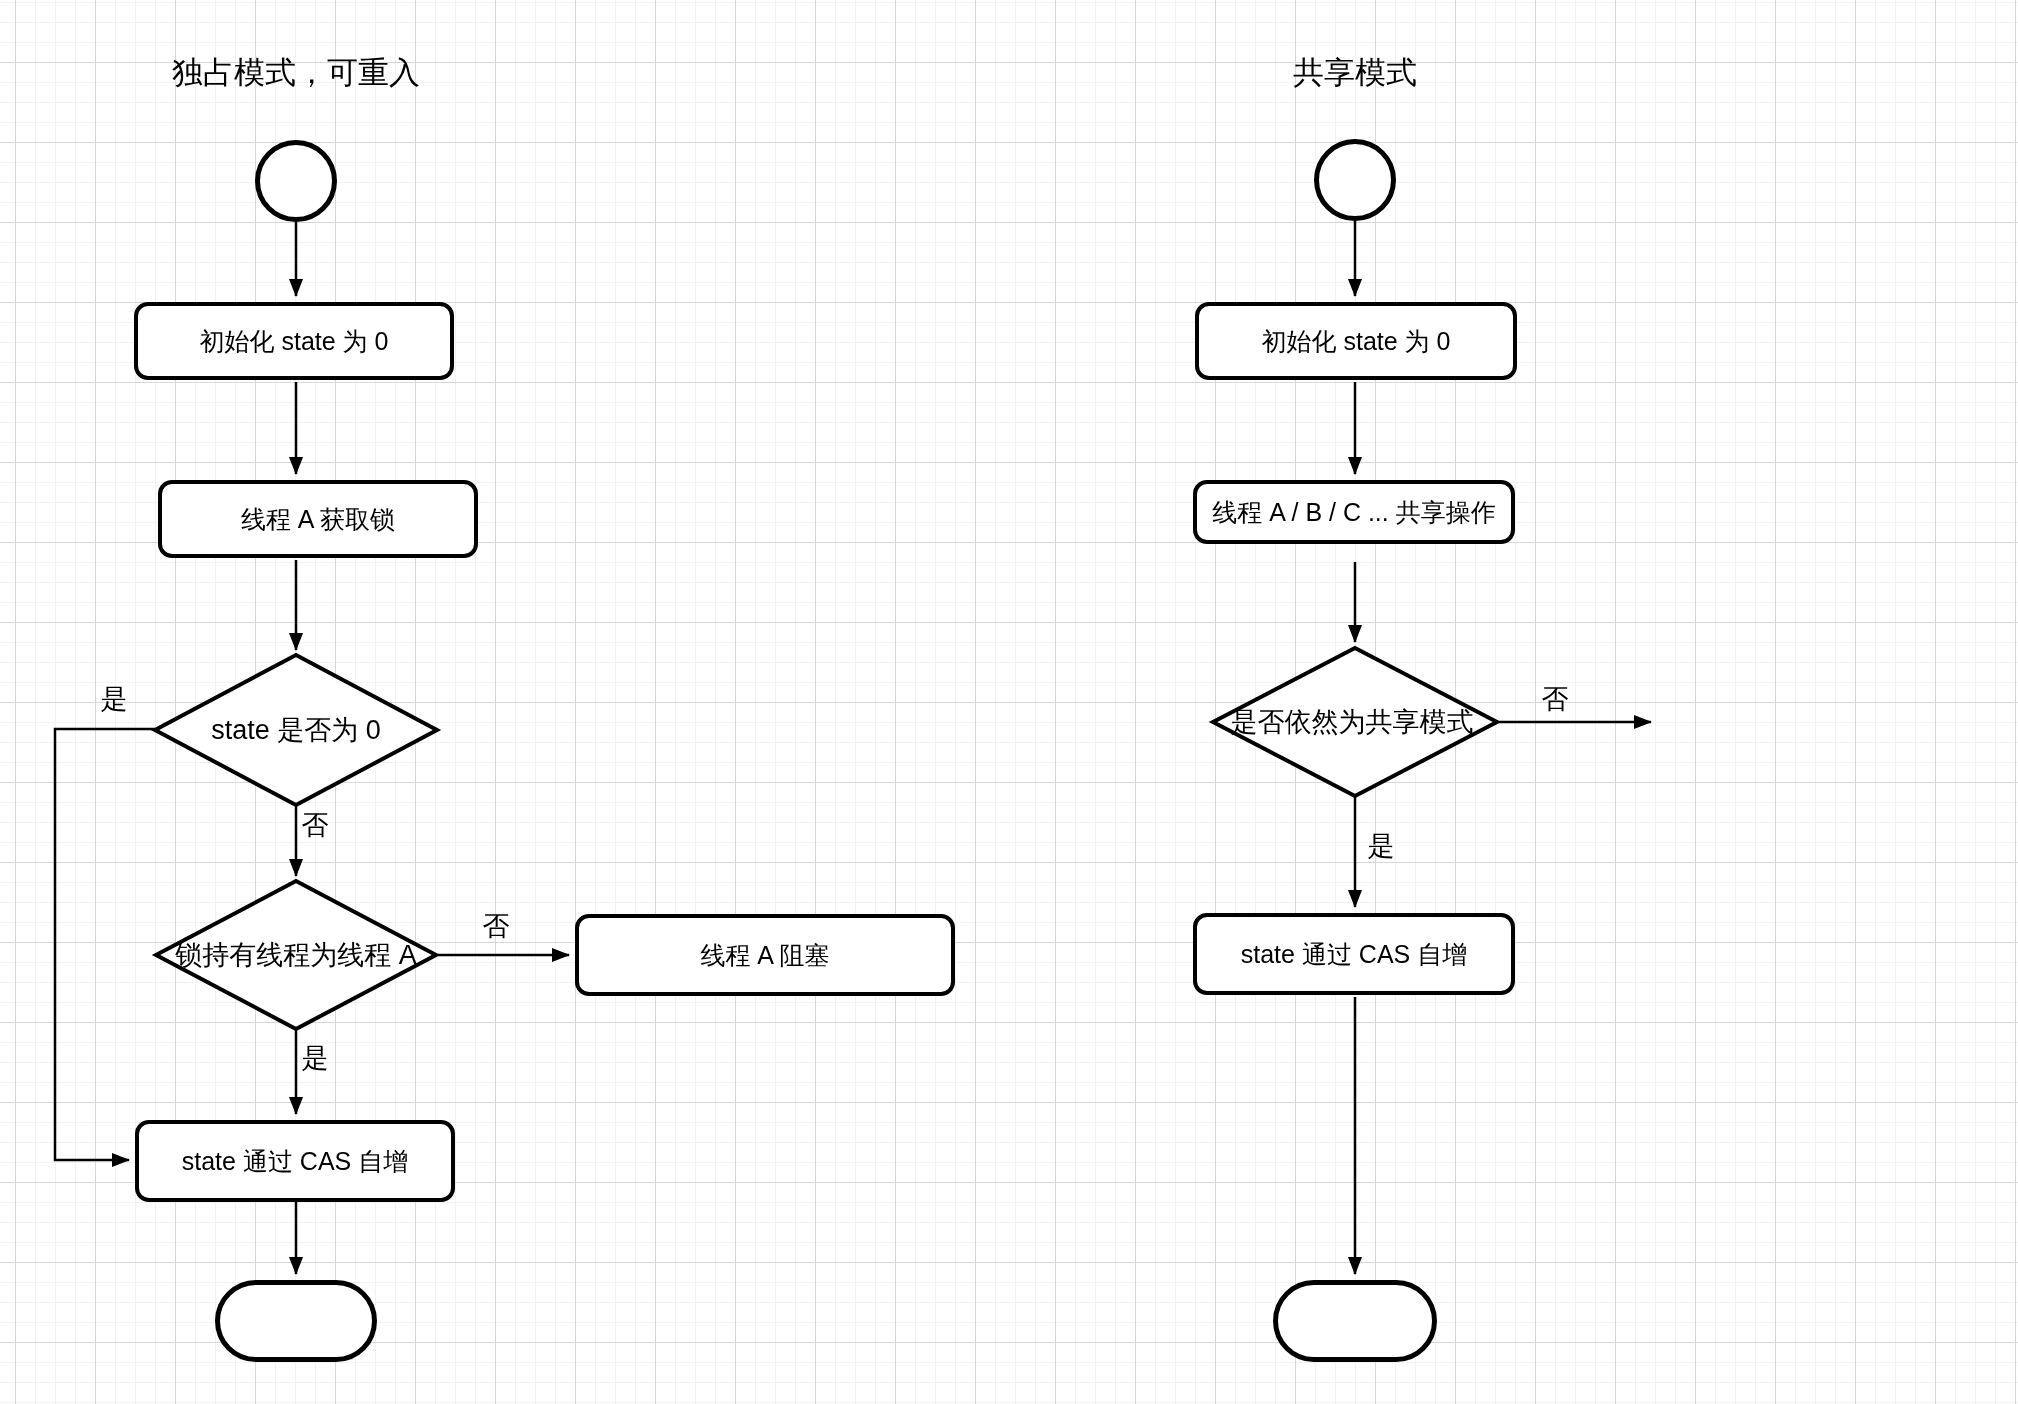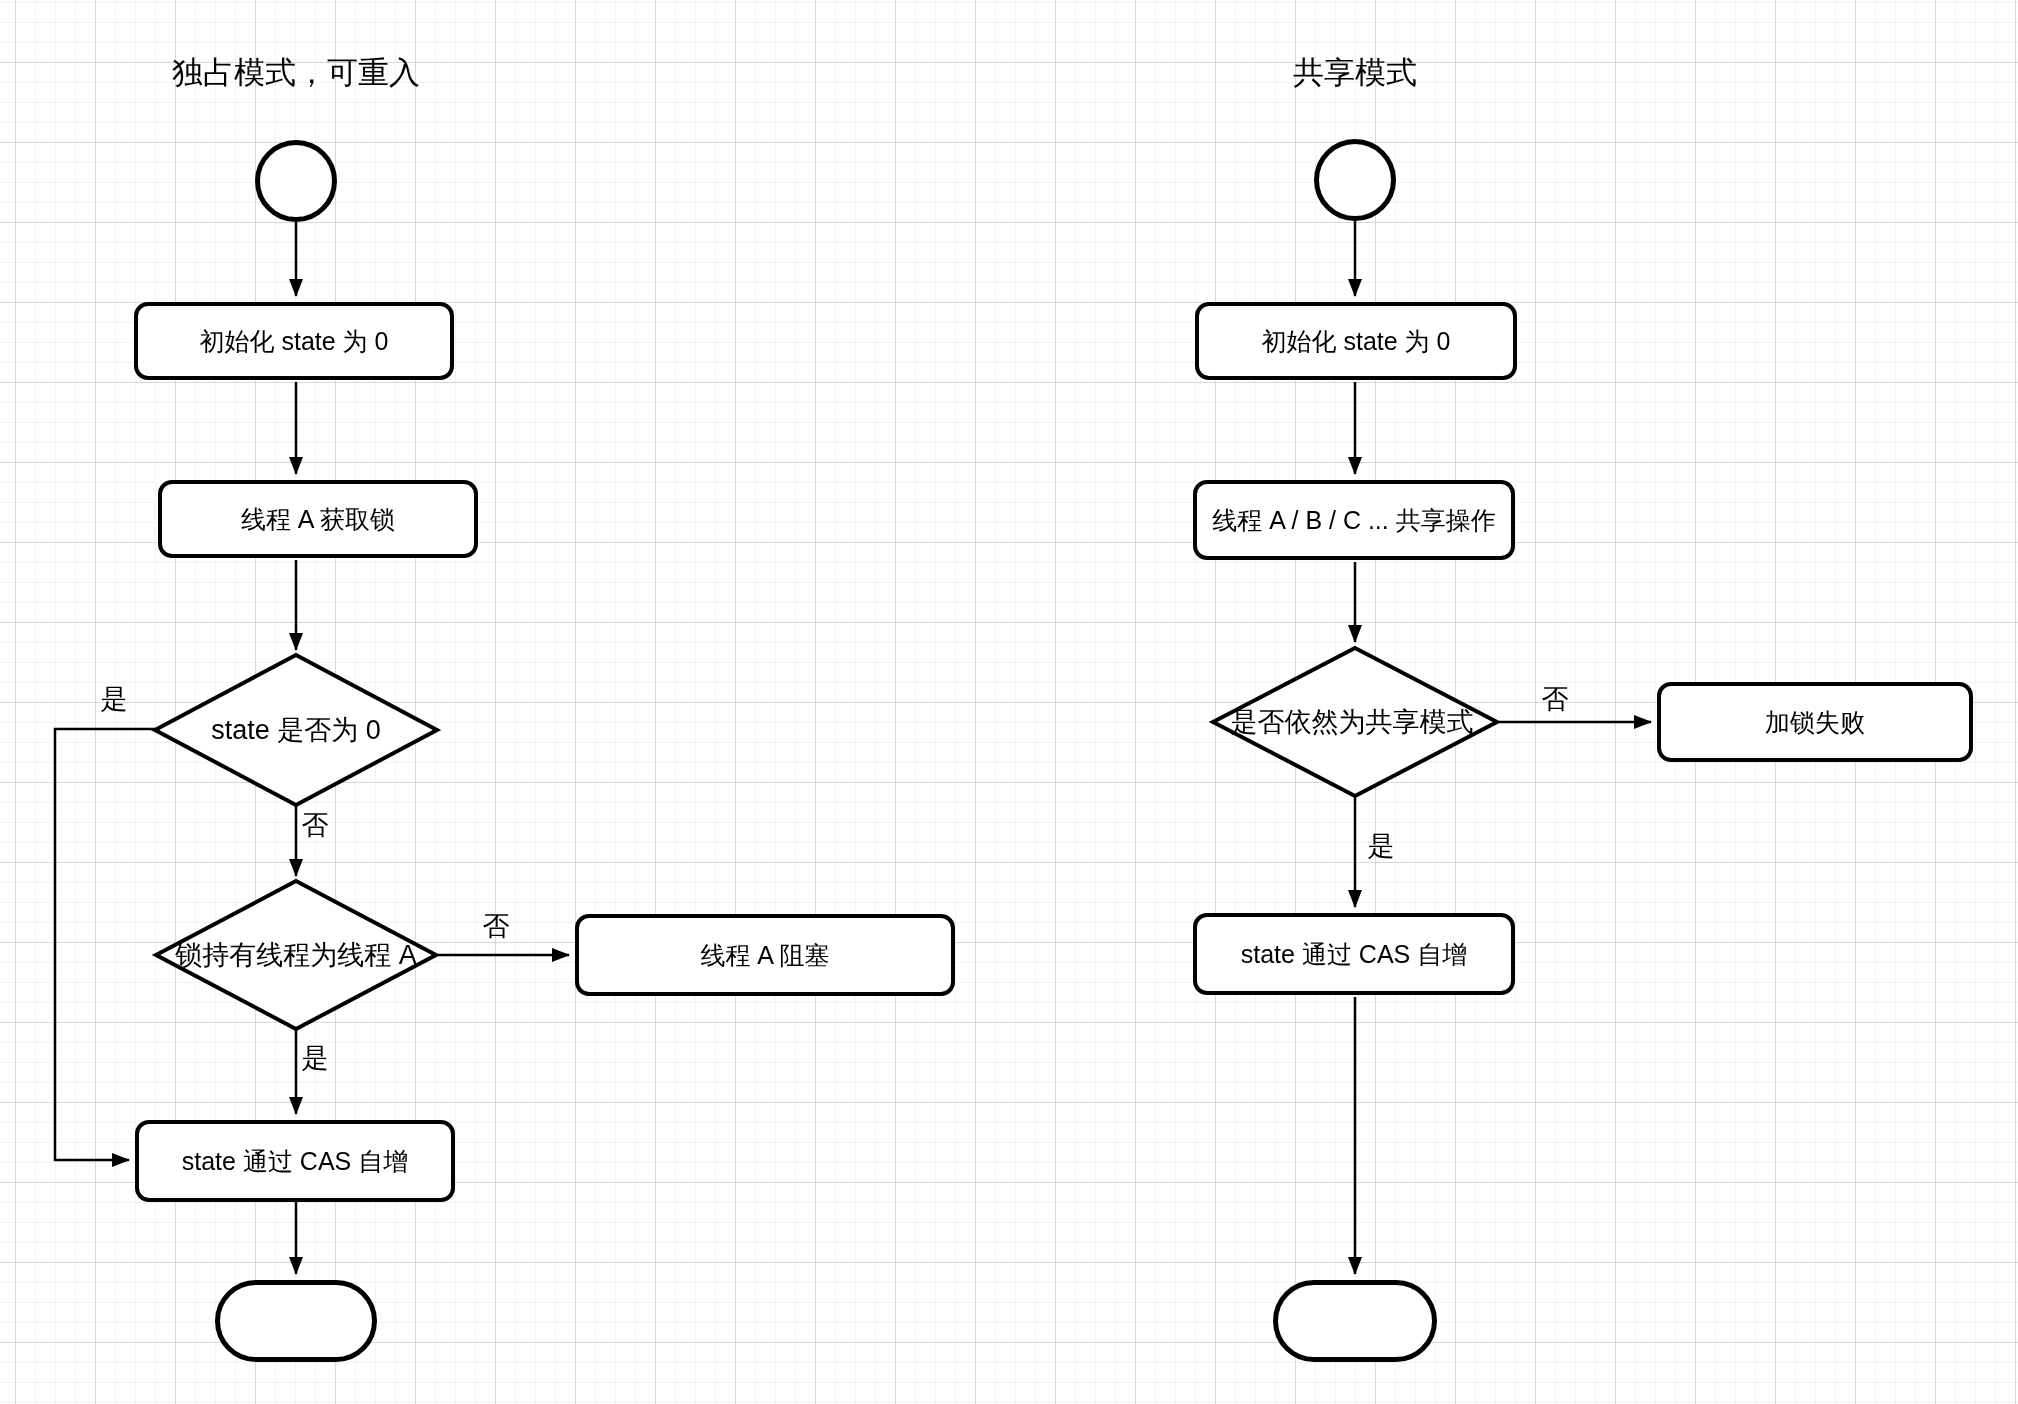--- a/index.html
+++ b/index.html
@@ -99,22 +99,21 @@
   <div class="node" style="left:135px;top:1120px;width:320px;height:82px;">state 通过 CAS 自增</div>
   <div class="node stadium" style="left:215px;top:1280px;width:162px;height:82px;"></div>
 
   <div class="edge-label" style="left:114px;top:699px;">是</div>
   <div class="edge-label" style="left:315px;top:825px;">否</div>
   <div class="edge-label" style="left:496px;top:926px;">否</div>
   <div class="edge-label" style="left:315px;top:1058px;">是</div>
 
   <div class="node circle" style="left:1314px;top:139px;width:82px;height:82px;"></div>
   <div class="node" style="left:1195px;top:302px;width:322px;height:78px;">初始化 state 为 0</div>
-  <div class="node" style="left:1193px;top:480px;width:322px;height:80px;">线程 A / B / C ... 共享操作</div>
+  <div class="node" style="left:1193px;top:480px;width:322px;height:64px;">线程 A / B / C ... 共享操作</div>
   <div class="diamond-label" style="left:1210px;top:692px;width:284px;height:60px;">是否依然为共享模式</div>
-  <div class="node" style="left:1657px;top:682px;width:316px;height:80px;">加锁失败</div>
   <div class="node" style="left:1193px;top:913px;width:322px;height:82px;">state 通过 CAS 自增</div>
   <div class="node stadium" style="left:1273px;top:1280px;width:164px;height:82px;"></div>
 
   <div class="edge-label" style="left:1555px;top:699px;">否</div>
   <div class="edge-label" style="left:1381px;top:846px;">是</div>
 
 </div>
 
 </body></html>

